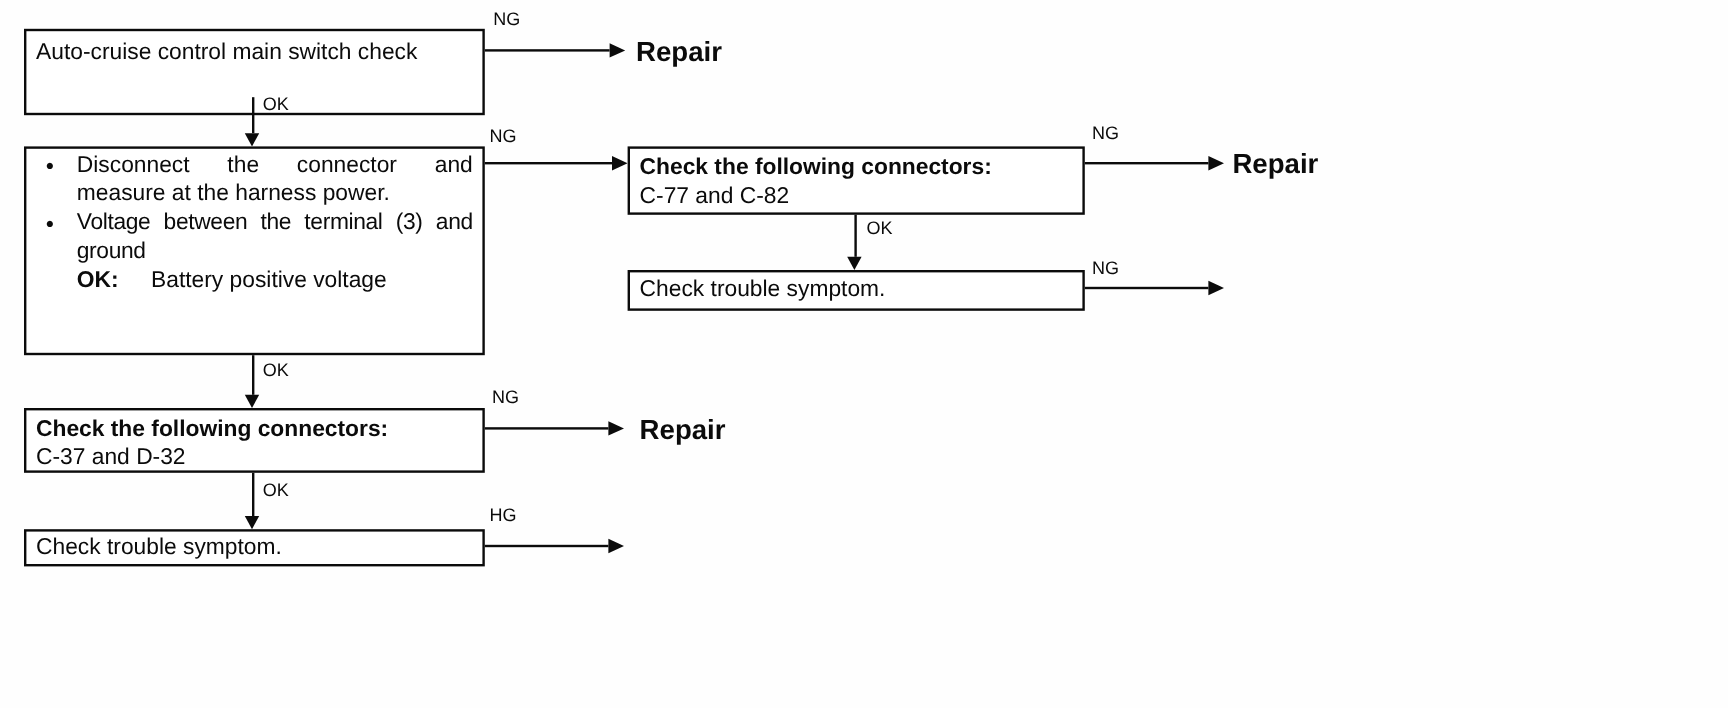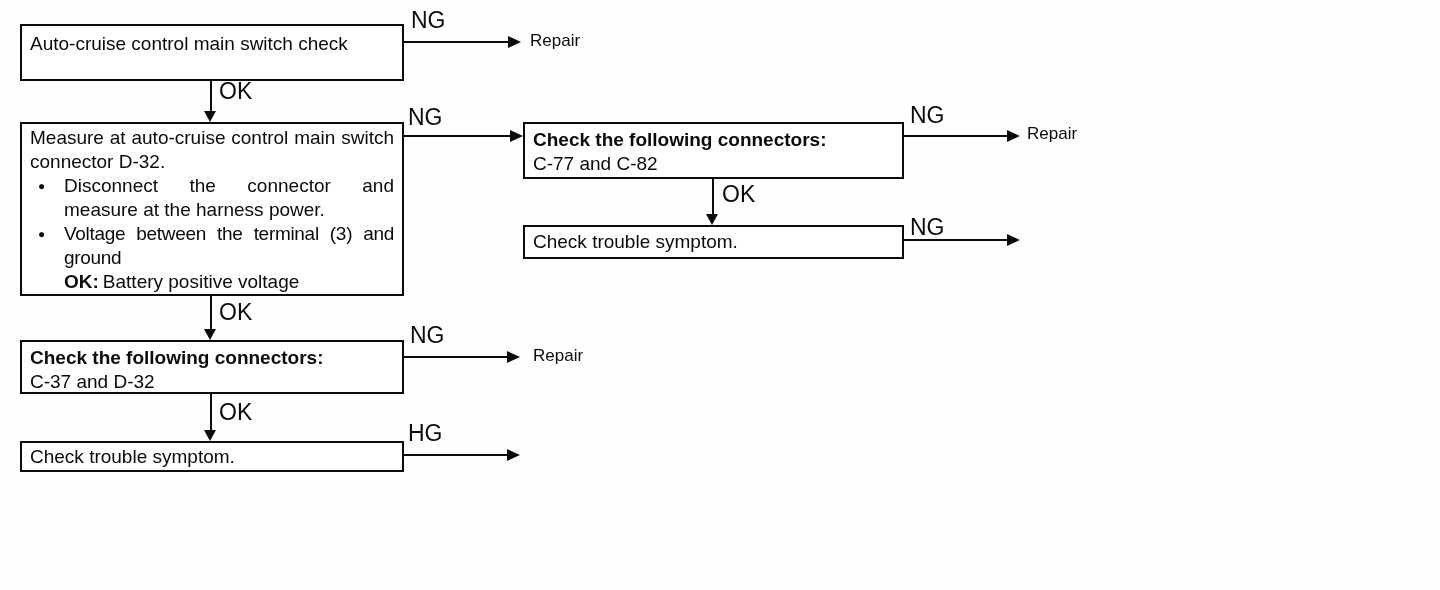--- a/index.html
+++ b/index.html
@@ -33,23 +33,23 @@
     flex: none;
     width: 34px;
     padding-left: 8px;
     box-sizing: border-box;
     font-size: 12px;
     line-height: 24px;
   }
   .bullet-text { flex: 1; text-align: justify; }
   .tight { letter-spacing: -0.3px; }
   .ok-line b { font-weight: bold; }
-  .ok-line .ok-val { margin-left: 4px; }
-
-  #box1 { left: 20px;   top: 24px;  width: 384px; height: 57px;  padding-top: 6px; }
+  .ok-line .ok-val { margin-left: 27px; }
+
+  #box1 { left: 20px;   top: 24px;  width: 384px; height: 72px;  padding-top: 6px; }
   #box2 { left: 20px;   top: 122px; width: 384px; height: 174px; padding: 2px 8px 0 8px; }
   #box3 { left: 523px;  top: 122px; width: 381px; height: 57px; }
   #box4 { left: 523px;  top: 225px; width: 381px; height: 34px;  padding-top: 3px; }
   #box5 { left: 1020px; top: 222px; width: 378px; height: 79px;  padding: 2px 8px; }
   #box6 { left: 20px;   top: 340px; width: 384px; height: 54px; }
   #box7 { left: 20px;   top: 441px; width: 384px; height: 31px;  padding-top: 2px; }
   #box8 { left: 520px;  top: 437px; width: 386px; height: 131px; }
 
   .h-arrow {
     position: absolute;
@@ -89,29 +89,29 @@
   #a5 { left: 404px; top: 356px; width: 103px; }
   #a6 { left: 404px; top: 454px; width: 103px; }
 
   #v1 { left: 210px; top: 81px;  height: 30px; }
   #v2 { left: 712px; top: 179px; height: 35px; }
   #v3 { left: 210px; top: 296px; height: 33px; }
   #v4 { left: 210px; top: 394px; height: 36px; }
 
   .edge-label {
     position: absolute;
+    font-size: 15px;
+    line-height: 1;
+    white-space: nowrap;
+  }
+  .repair {
+    position: absolute;
     font-size: 23px;
     line-height: 1;
-    white-space: nowrap;
-  }
-  .repair {
-    position: absolute;
-    font-size: 17px;
-    line-height: 1;
-    font-weight: normal;
+    font-weight: bold;
     white-space: nowrap;
   }
   #ng1 { left: 411px;  top: 9px; }
   #ok1 { left: 219px;  top: 80px; }
   #ng2 { left: 408px;  top: 106px; }
   #ng3 { left: 910px;  top: 104px; }
   #ok2 { left: 722px;  top: 183px; }
   #ng4 { left: 910px;  top: 216px; }
   #ng5 { left: 410px;  top: 324px; }
   #ok3 { left: 219px;  top: 301px; }
@@ -131,21 +131,20 @@
     <span>Auto-cruise control main switch check</span>
   </div>
   <span class="edge-label" id="ng1">NG</span>
   <div class="h-arrow" id="a1"></div>
   <span class="repair" id="r1">Repair</span>
 
   <div class="v-arrow" id="v1"></div>
   <span class="edge-label" id="ok1">OK</span>
 
   <div class="node" id="box2">
-    <div class="para">Measure at auto-cruise control main switch connector D-32.</div>
     <div class="bullet-row">
       <span class="bullet-glyph">●</span>
       <div class="bullet-text">Disconnect the connector and measure at the harness power.</div>
     </div>
     <div class="bullet-row">
       <span class="bullet-glyph">●</span>
       <div class="bullet-text">
         <div class="tight">Voltage between the terminal (3) and ground</div>
         <div class="ok-line">
           <b>OK:</b><span class="ok-val">Battery positive voltage</span>

